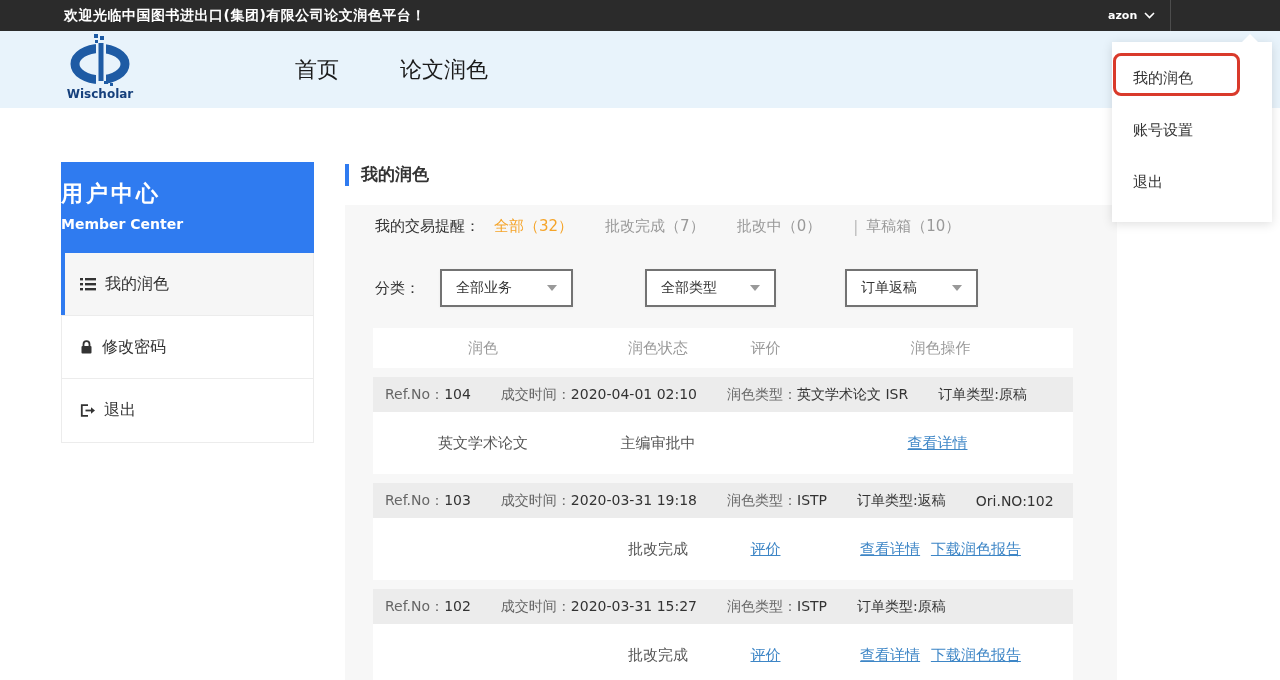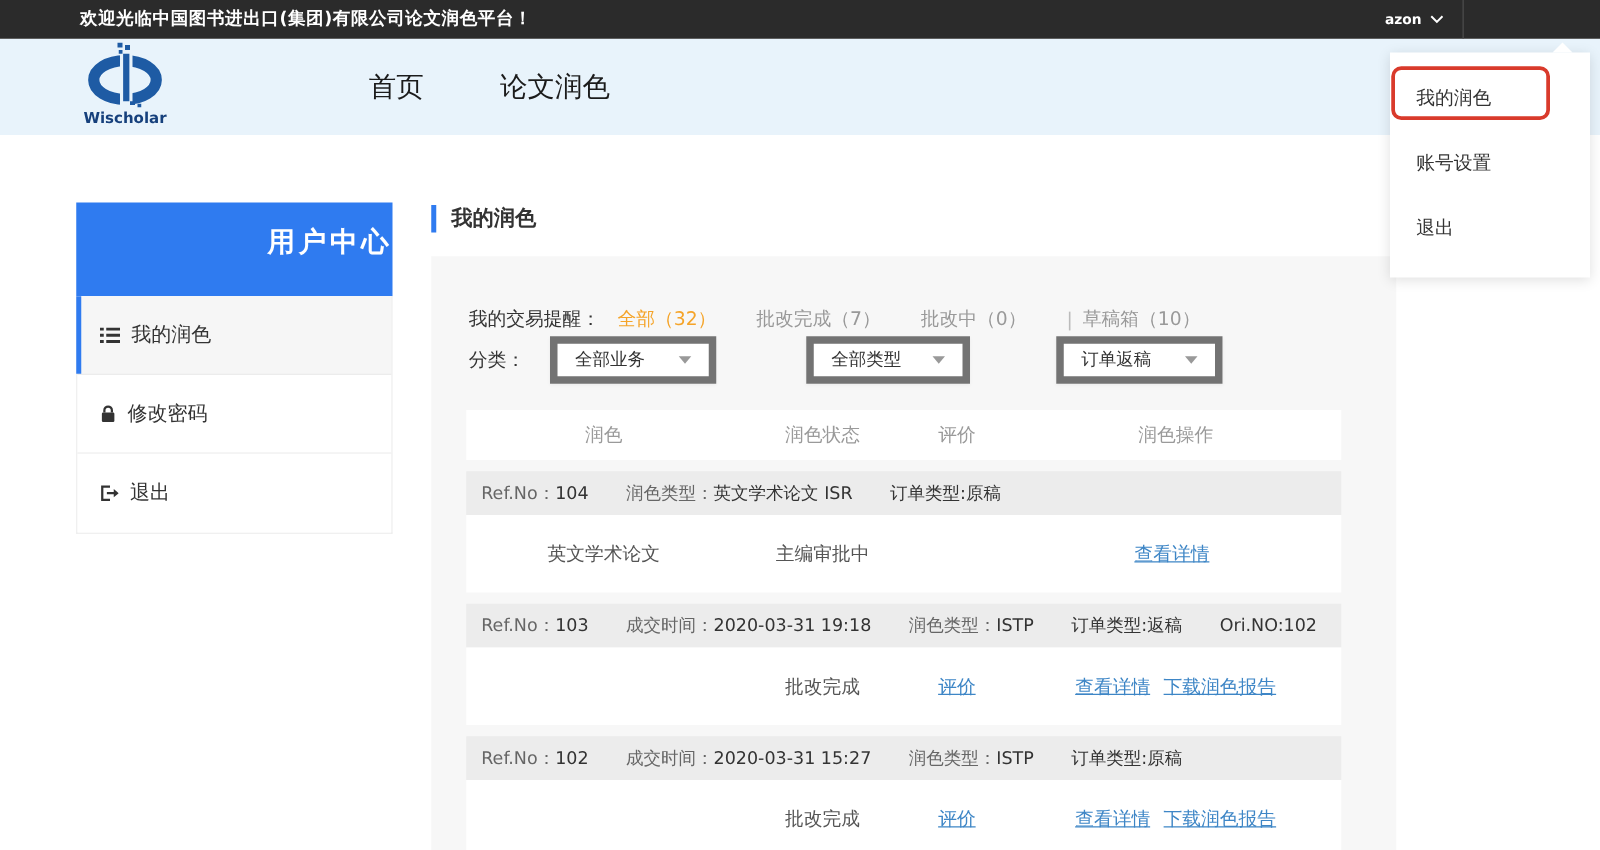--- a/index.html
+++ b/index.html
@@ -21,45 +21,45 @@
   .nav-home { left:295px; } .nav-polish { left:400px; }
 
   
   .user-menu { position:absolute; left:1112px; top:42px; width:160px; background:#fff; padding:10px 0 14px 0; box-shadow:0 2px 10px rgba(0,0,0,0.13); z-index:20; }
   .menu-notch { position:absolute; top:-8px; right:14px; width:0; height:0; border-left:8px solid transparent; border-right:8px solid transparent; border-bottom:8px solid #fff; }
   .menu-item { height:52px; display:flex; align-items:center; padding-left:21px; font-size:15px; color:#333; cursor:pointer; }
   .red-box { position:absolute; left:1113px; top:53px; width:127px; height:43px; border:3px solid #d93a2b; border-radius:8px; z-index:30; pointer-events:none; }
 
   
   .sidebar { position:absolute; left:61px; top:162px; width:253px; z-index:2; }
-  .sb-head { height:75px; background:#2f7bf0; color:#fff; text-align:right; }
+  .sb-head { height:91px; background:#2f7bf0; color:#fff; text-align:left; }
   .sb-title { font-size:22px; font-weight:bold; letter-spacing:3px; padding-top:17px; }
   .sb-sub { font-size:14px; font-weight:bold; margin-top:7px; }
   .sb-items { border:1px solid #ececec; border-top:none; background:#fff; }
   .sb-item { position:relative; height:63px; display:flex; align-items:center; gap:9px; padding-left:18px; font-size:16px; color:#333; border-bottom:1px solid #ececec; cursor:pointer; background:#fff; }
   .sb-item:last-child { border-bottom:none; }
   .sb-item.active { background:#f6f6f6; }
   .sb-item.active::before { content:""; position:absolute; left:-1px; top:0; bottom:0; width:4px; background:#2f7bf0; }
   .sb-icon { display:flex; align-items:center; }
 
   
   .main-title { position:absolute; left:345px; top:163px; display:flex; align-items:center; gap:12px; }
   .accent-bar { width:4px; height:22px; background:#2f7bf0; }
   .page-title-text { font-size:17px; font-weight:bold; color:#333; }
 
   .panel { position:absolute; left:345px; top:205px; width:772px; height:475px; background:#f7f7f7; overflow:hidden; }
 
-  .reminder { position:absolute; left:30px; top:41px; display:flex; align-items:center; font-size:15px; white-space:nowrap; }
+  .reminder { position:absolute; left:30px; top:12px; display:flex; align-items:center; font-size:15px; white-space:nowrap; }
   .reminder-label { color:#333; margin-right:14px; }
   .rem-tab { color:#999; margin-right:32px; cursor:pointer; }
   .rem-tab.active { color:#f5a429; }
   .rem-sep { color:#bbb; margin-right:8px; }
 
   .filter-label { position:absolute; left:30px; top:74px; font-size:15px; color:#333; }
-  .select { position:absolute; top:64px; height:38px; background:#fff; border:6px solid #737373; box-shadow:0 1px 3px rgba(0,0,0,0.05); display:flex; align-items:center; justify-content:space-between; padding:0 14px; font-size:14px; color:#333; cursor:pointer;text-align:center; }
+  .select { position:absolute; top:64px; height:38px; background:#fff; border:2px solid #737373; box-shadow:0 1px 3px rgba(0,0,0,0.05); display:flex; align-items:center; justify-content:space-between; padding:0 14px; font-size:14px; color:#333; cursor:pointer;text-align:center; }
   .select-1 { left:95px; width:133px; }
   .select-2 { left:300px; width:131px; }
   .select-3 { left:500px; width:133px; }
   .select-arrow { width:0; height:0; border-left:5px solid transparent; border-right:5px solid transparent; border-top:6px solid #999; }
 
   .table { position:absolute; left:28px; top:123px; width:700px; }
   .t-head { height:40px; background:#fff; display:flex; align-items:center; font-size:15px; color:#9a9a9a; }
   .col { text-align:center; }
   .col1 { width:220px; } .col2 { width:130px; } .col3 { width:85px; } .col4 { width:265px; }
   .t-row { margin-top:9px; }
@@ -108,20 +108,21 @@
     <div class="menu-notch"></div>
     <div class="menu-item">我的润色</div>
     <div class="menu-item">账号设置</div>
     <div class="menu-item">退出</div>
   </div>
   <div class="red-box"></div>
 
   <div class="sidebar">
     <div class="sb-head">
       <div class="sb-title">用户中心</div>
+      <div class="sb-sub">Member Center</div>
     </div>
     <div class="sb-items">
       <div class="sb-item active">
         <span class="sb-icon">
           <svg width="16" height="13" viewBox="0 0 16 13">
             <rect x="0" y="0" width="3" height="2.4" fill="#333"></rect>
               <rect x="5" y="0" width="11" height="2.4" fill="#333"></rect>
             <rect x="0" y="5" width="3" height="2.4" fill="#333"></rect>
               <rect x="5" y="5" width="11" height="2.4" fill="#333"></rect>
             <rect x="0" y="10" width="3" height="2.4" fill="#333"></rect>
@@ -186,20 +187,21 @@
       <div class="t-head">
         <div class="col col1">润色</div>
         <div class="col col2">润色状态</div>
         <div class="col col3">评价</div>
         <div class="col col4">润色操作</div>
       </div>
 
       <div class="t-row">
         <div class="row-head">
           <span><span class="lbl">Ref.No：</span><span class="val">104</span></span>
+          <span><span class="lbl">成交时间：</span><span class="val">2020-04-01 02:10</span></span>
           <span><span class="lbl">润色类型：</span><span class="val">英文学术论文 ISR</span></span>
           <span class="val">订单类型:原稿</span>
           <span class="val"></span>
         </div>
         <div class="row-body">
           <div class="col col1">英文学术论文</div>
           <div class="col col2">主编审批中</div>
           <div class="col col3"><a class="link"></a></div>
           <div class="col col4">
             <a class="link">查看详情</a>

